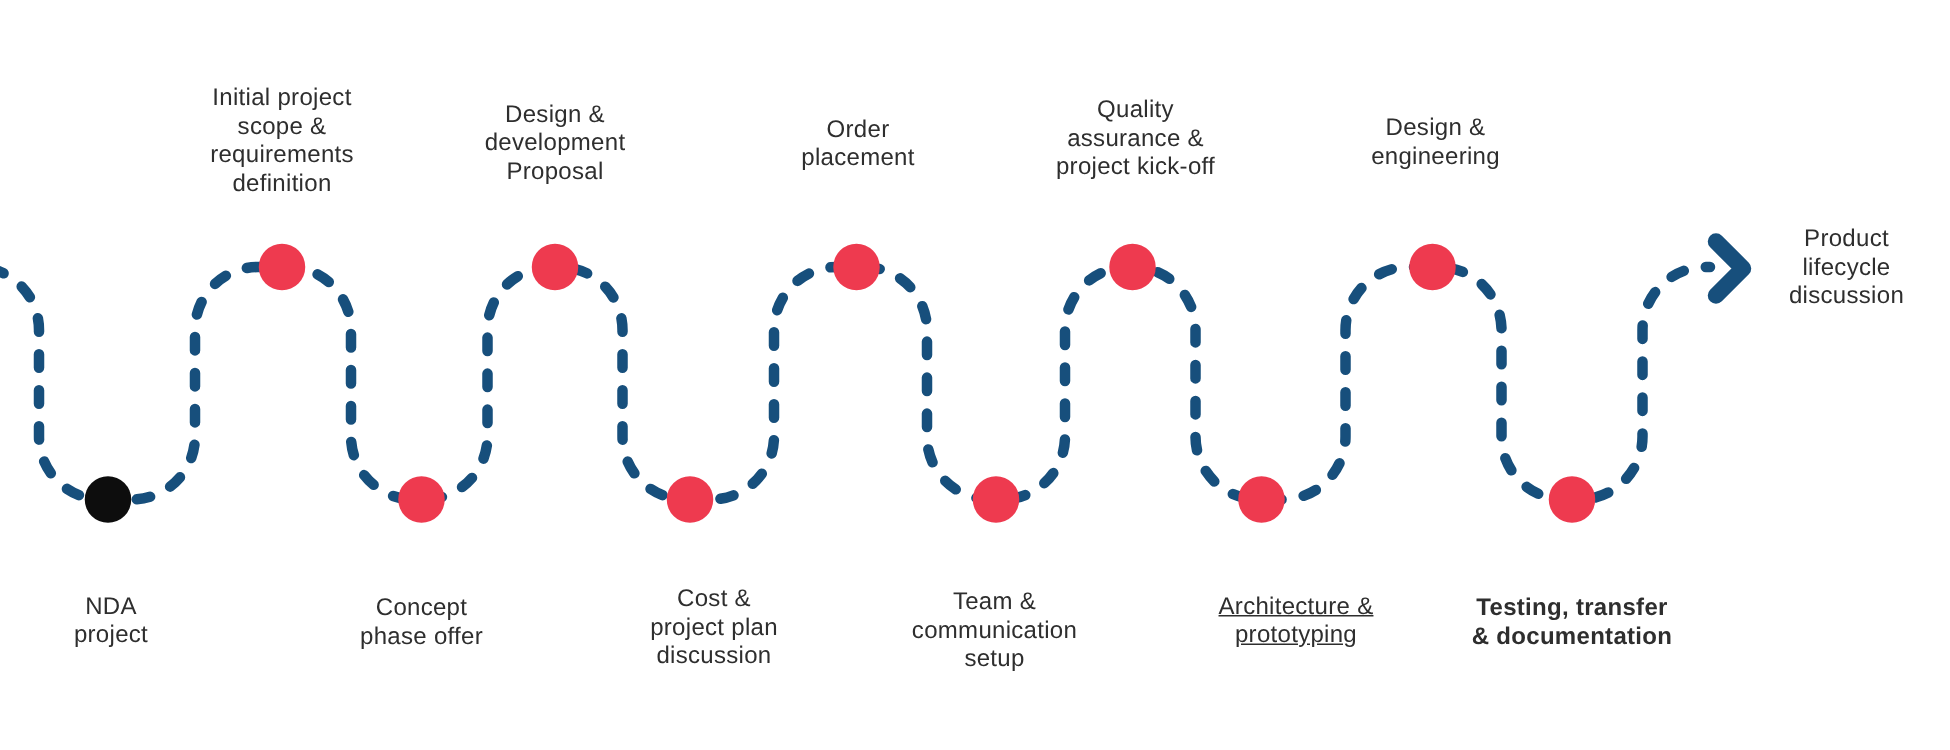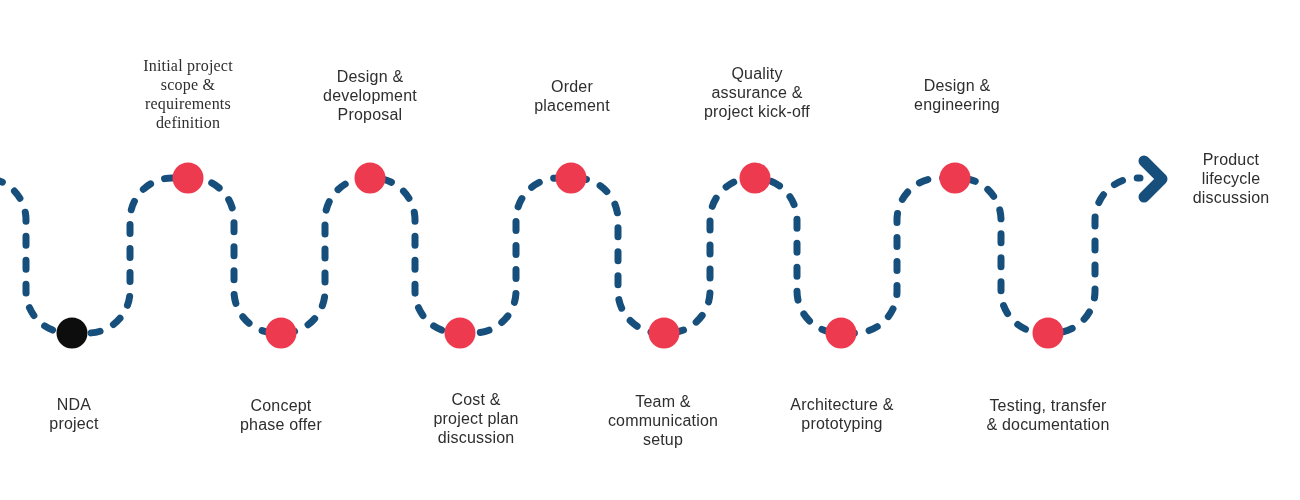--- a/index.html
+++ b/index.html
@@ -62,44 +62,44 @@
     <circle cx="571" cy="178" r="15.5" fill="#ee3a4f"></circle>
     <circle cx="664" cy="333" r="15.5" fill="#ee3a4f"></circle>
     <circle cx="755" cy="178" r="15.5" fill="#ee3a4f"></circle>
     <circle cx="841" cy="333" r="15.5" fill="#ee3a4f"></circle>
     <circle cx="955" cy="178" r="15.5" fill="#ee3a4f"></circle>
     <circle cx="1048" cy="333" r="15.5" fill="#ee3a4f"></circle>
   </svg>
 
   <div class="step-label" style="left:74px;  top:395px;">NDA
 project</div>
-  <div class="step-label" style="left:188px; top:56px;font-family:Liberation Serif, serif;">Initial project
+  <div class="step-label" style="left:188px; top:56px;">Initial project
 scope &amp;
 requirements
 definition</div>
   <div class="step-label" style="left:281px; top:396px;">Concept
 phase offer</div>
   <div class="step-label" style="left:370px; top:67px;">Design &amp;
 development
 Proposal</div>
   <div class="step-label" style="left:476px; top:390px;">Cost &amp;
 project plan
 discussion</div>
   <div class="step-label" style="left:663px; top:392px;">Team &amp;
 communication
 setup</div>
   <div class="step-label" style="left:572px; top:77px;">Order
 placement</div>
   <div class="step-label" style="left:757px; top:64px;">Quality
 assurance &amp;
 project kick-off</div>
-  <div class="step-label" style="left:842px; top:395px;">Architecture &amp;
+  <div class="step-label" style="left:864px; top:395px;text-decoration:underline;">Architecture &amp;
 prototyping</div>
   <div class="step-label" style="left:957px; top:76px;">Design &amp;
 engineering</div>
-  <div class="step-label" style="left:1048px;top:396px;">Testing, transfer
+  <div class="step-label" style="left:1048px;top:396px;font-weight:bold;">Testing, transfer
 &amp; documentation</div>
 
   <div class="step-label" style="left:1231px;top:150px;">Product
 lifecycle
 discussion</div>
 
 </div>
 
 </body></html>

